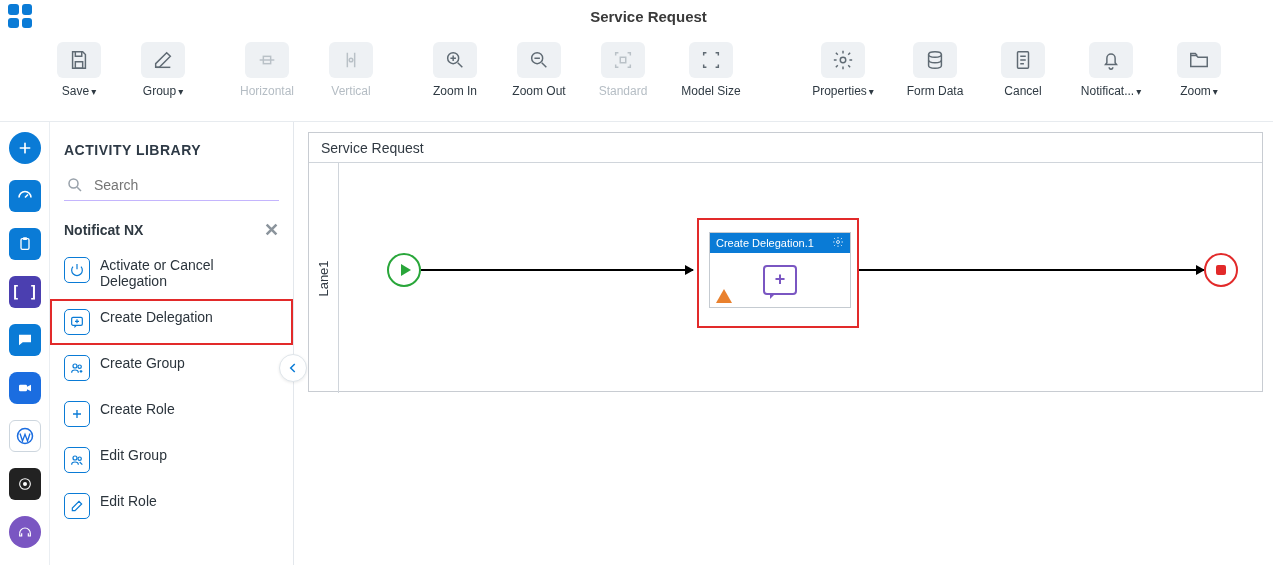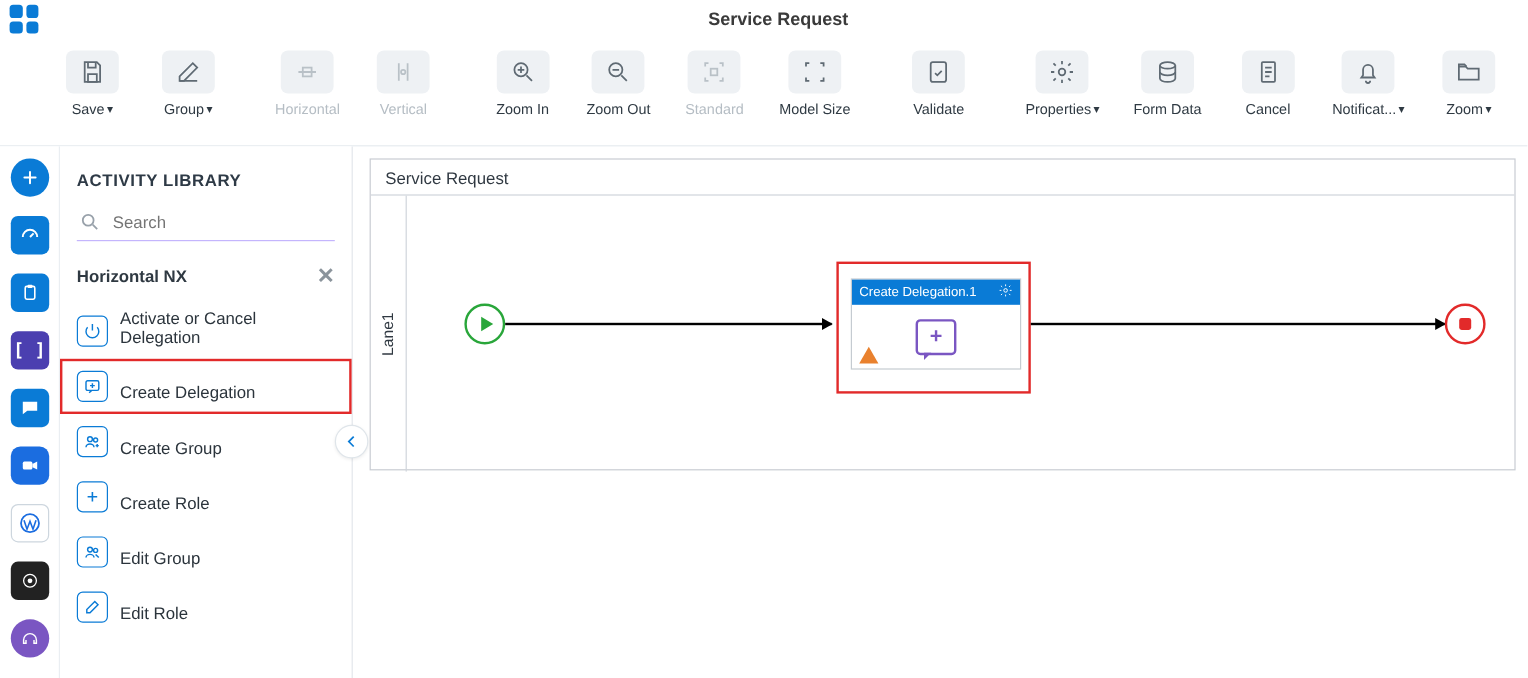--- a/index.html
+++ b/index.html
@@ -50,21 +50,21 @@
   .ritem.dark{background:#222;}
   .ritem.purple{background:var(--purple);border-radius:50%;}
   
   .panel{width:244px;background:var(--panel-bg);border-right:1px solid #e3e7ec;position:relative;}
   .panel .hdr{padding:20px 14px 12px 14px;font-size:14px;font-weight:700;color:#2e3a46;letter-spacing:.5px;}
   .search{display:flex;align-items:center;gap:8px;margin:0 14px 10px 14px;border-bottom:1px solid #c4b5fd;padding:6px 2px;}
   .search input{border:none;outline:none;font-size:14px;color:#555;flex:1;}
   .catrow{display:flex;align-items:center;justify-content:space-between;padding:10px 14px 8px 14px;font-size:14px;font-weight:700;color:#2f3942;}
   .catrow .x{color:#8b949c;cursor:pointer;font-size:18px;line-height:1;}
   .items{display:flex;flex-direction:column;}
-  .item{display:flex;align-items:flex-end;gap:10px;padding:10px 14px;cursor:grab;font-size:14px;color:#2b343c;}
+  .item{display:flex;align-items:flex-start;gap:10px;padding:10px 14px;cursor:grab;font-size:14px;color:#2b343c;}
   .item .ibox{width:26px;height:26px;border:1.6px solid var(--blue);border-radius:5px;display:flex;align-items:center;justify-content:center;flex:none;}
   .item .ibox svg{stroke:var(--blue);fill:none;}
   .item .txt{line-height:1.15;}
   .item.highlight{outline:2px solid #e22a2a;outline-offset:-2px;}
   
   .collapse{position:absolute;right:-14px;top:232px;width:28px;height:28px;border-radius:50%;background:#fff;border:1px solid #dfe5ea;box-shadow:0 1px 3px rgba(0,0,0,.08);display:flex;align-items:center;justify-content:center;cursor:pointer;}
   .collapse svg{stroke:var(--blue);}
   
   .canvas-wrap{flex:1;padding:10px 10px 0 14px;}
   .canvas{border:1px solid #c8ccd2;background:#fff;height:260px;position:relative;}
@@ -204,31 +204,20 @@
           <path d="M4 7V4h3M20 7V4h-3M4 17v3h3M20 17v3h-3"></path>
         </svg>
     </div>
     <div class="lbl">
         <span>Model Size</span>
       </div>
   </div>
 
   <div class="spacer"></div>
 
-  <div class="tbtn">
-    <div class="icon-box">
-      <svg width="22" height="22" viewBox="0 0 24 24" stroke-width="1.6">
-          <rect x="5" y="3" width="14" height="18" rx="2"></rect>
-          <path d="M9 13l2 2 4-4"></path>
-        </svg>
-    </div>
-    <div class="lbl">
-        <span>Validate</span>
-      </div>
-  </div>
 
   <div class="spacer"></div>
 
   <div class="tbtn wide">
     <div class="icon-box">
       <svg width="22" height="22" viewBox="0 0 24 24" stroke-width="1.6">
           <circle cx="12" cy="12" r="3"></circle>
           <path d="M12 2v3M12 19v3M4.2 4.2l2.1 2.1M17.7 17.7l2.1 2.1M2 12h3M19 12h3M4.2 19.8l2.1-2.1M17.7 6.3l2.1-2.1"></path>
         </svg>
     </div>
@@ -346,21 +335,21 @@
   <div class="panel">
     <div class="hdr">ACTIVITY LIBRARY</div>
     <div class="search">
       <svg width="18" height="18" viewBox="0 0 24 24">
           <circle cx="10" cy="10" r="6" fill="none" stroke="#98a1aa" stroke-width="2"></circle>
           <path d="M15 15l5 5" stroke="#98a1aa" stroke-width="2"></path>
         </svg>
       <input type="text" placeholder="Search" style="">
     </div>
     <div class="catrow">
-      <span>Horizontal NX</span>
+      <span>Notificat NX</span>
       <span class="x">✕</span>
     </div>
     <div class="items">
       <div class="item">
         <div class="ibox">
           <svg width="16" height="16" viewBox="0 0 24 24" stroke-width="1.8">
               <path d="M12 3v8"></path>
               <path d="M6 7a8 8 0 1 0 12 0"></path>
             </svg>
         </div>

